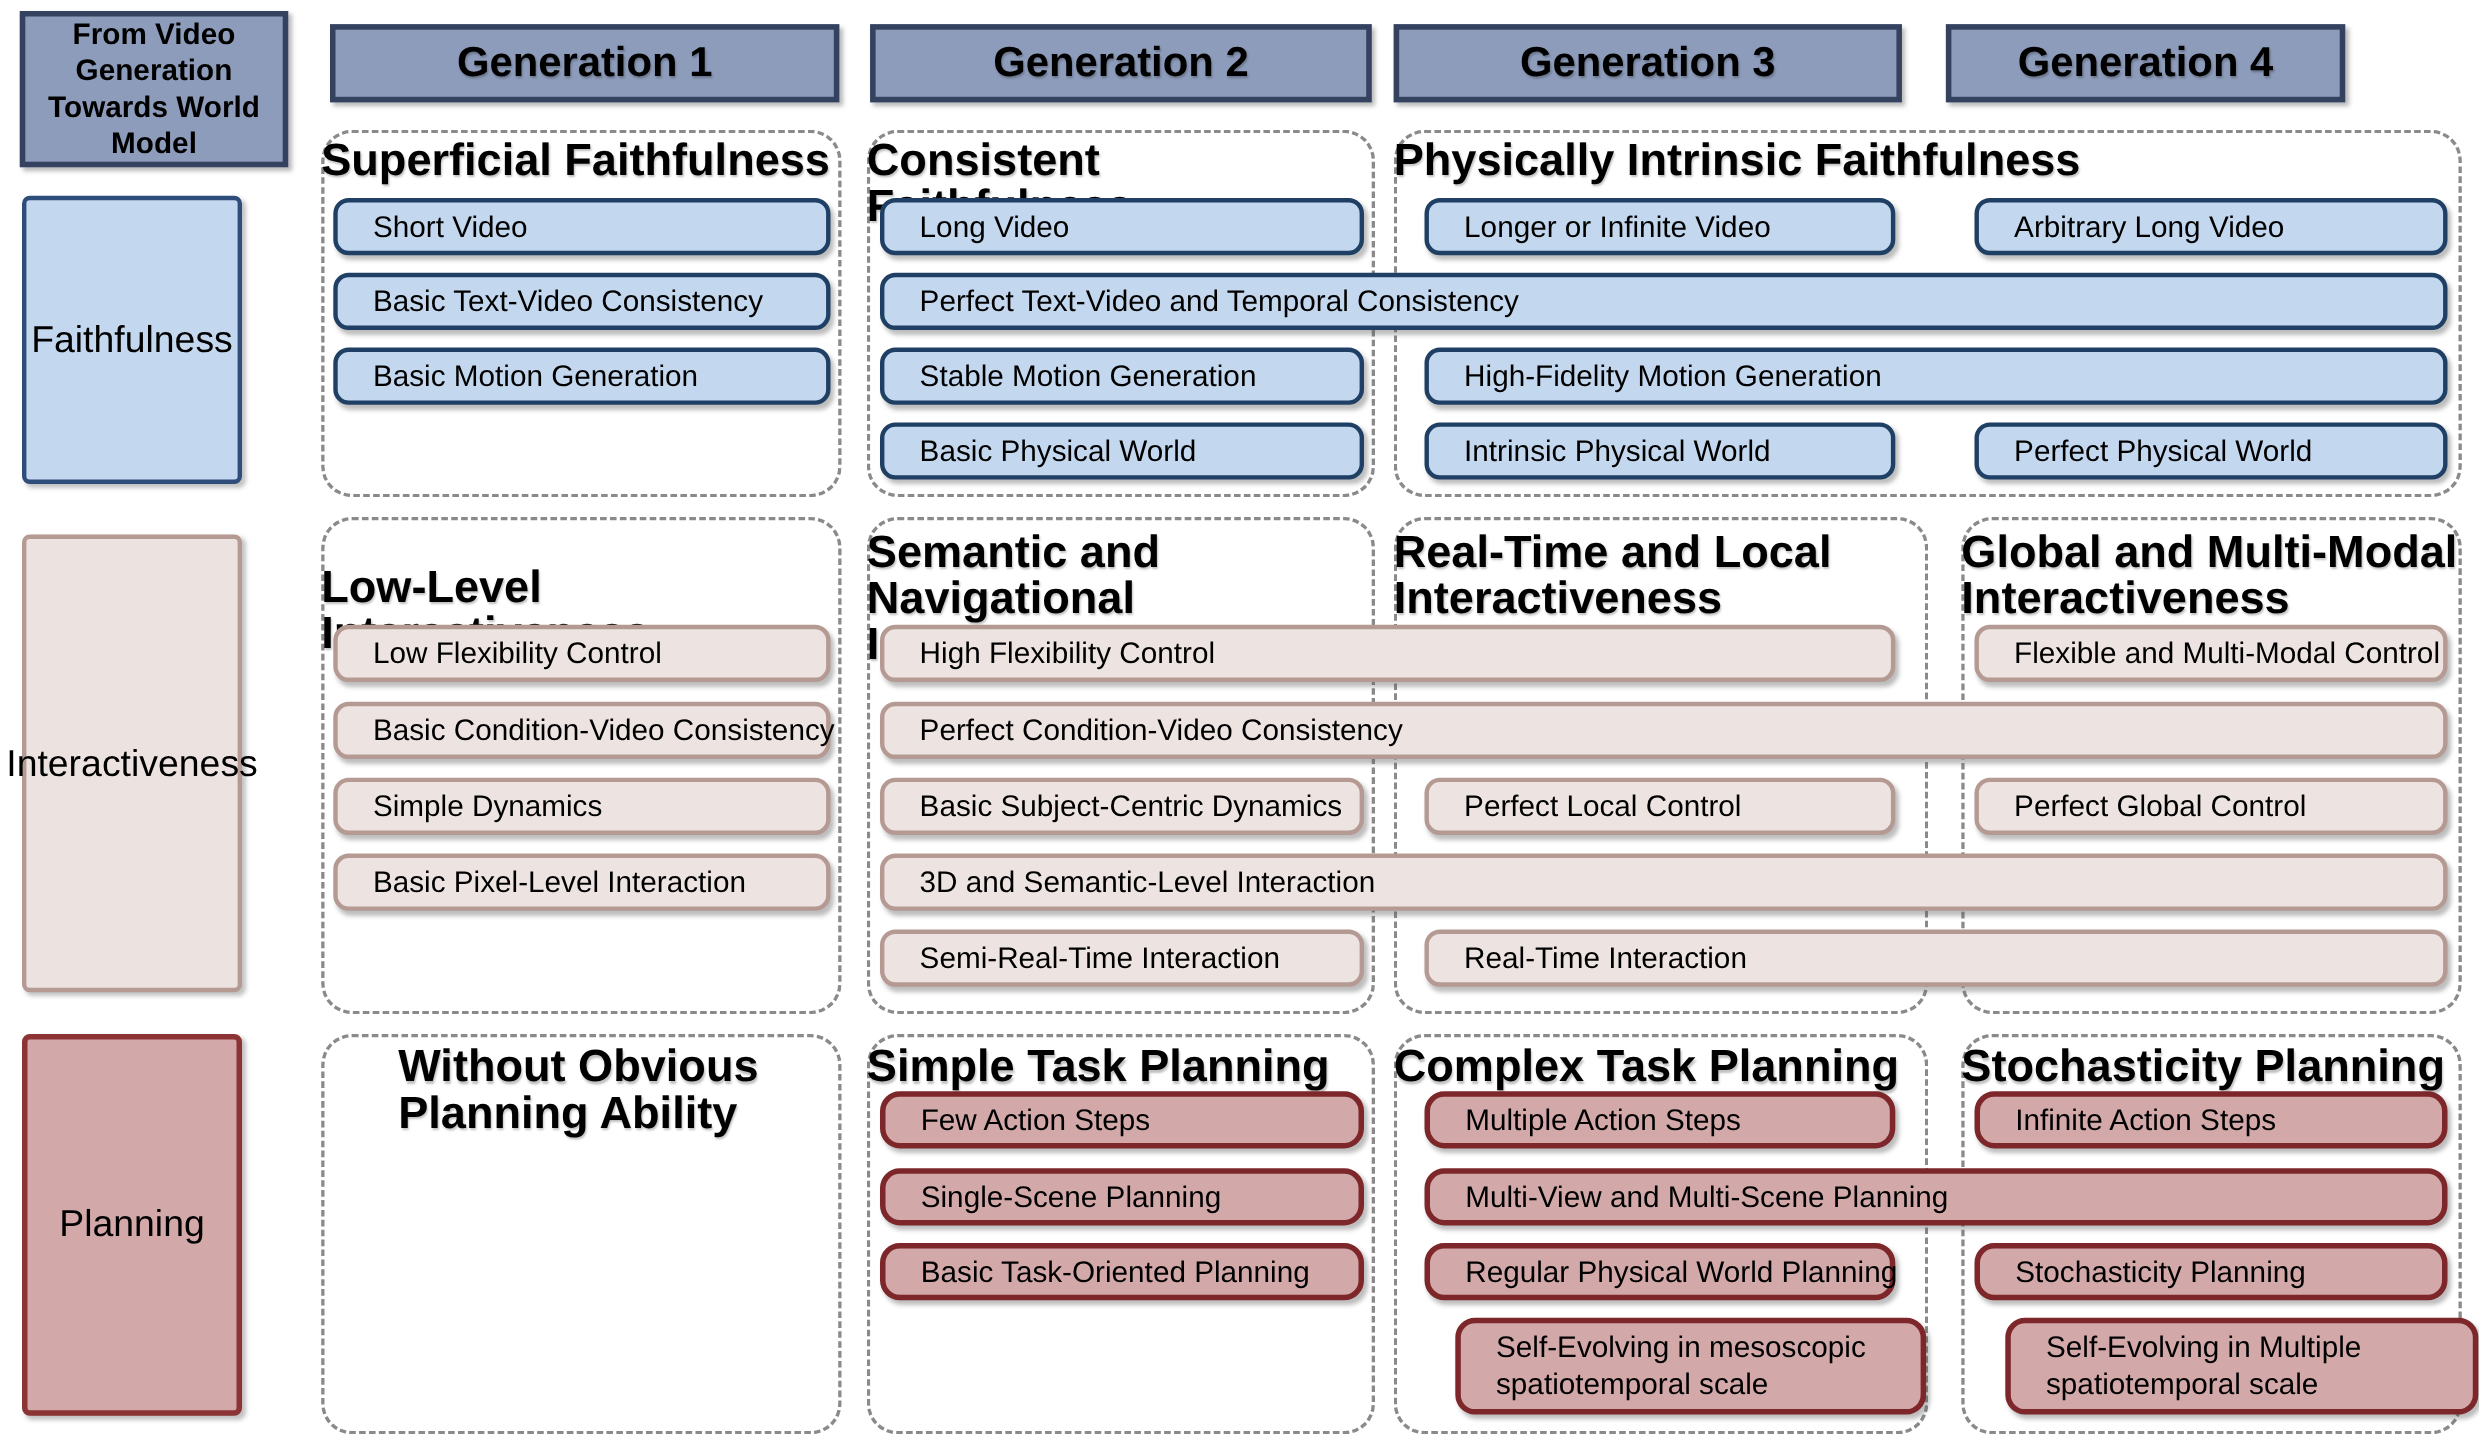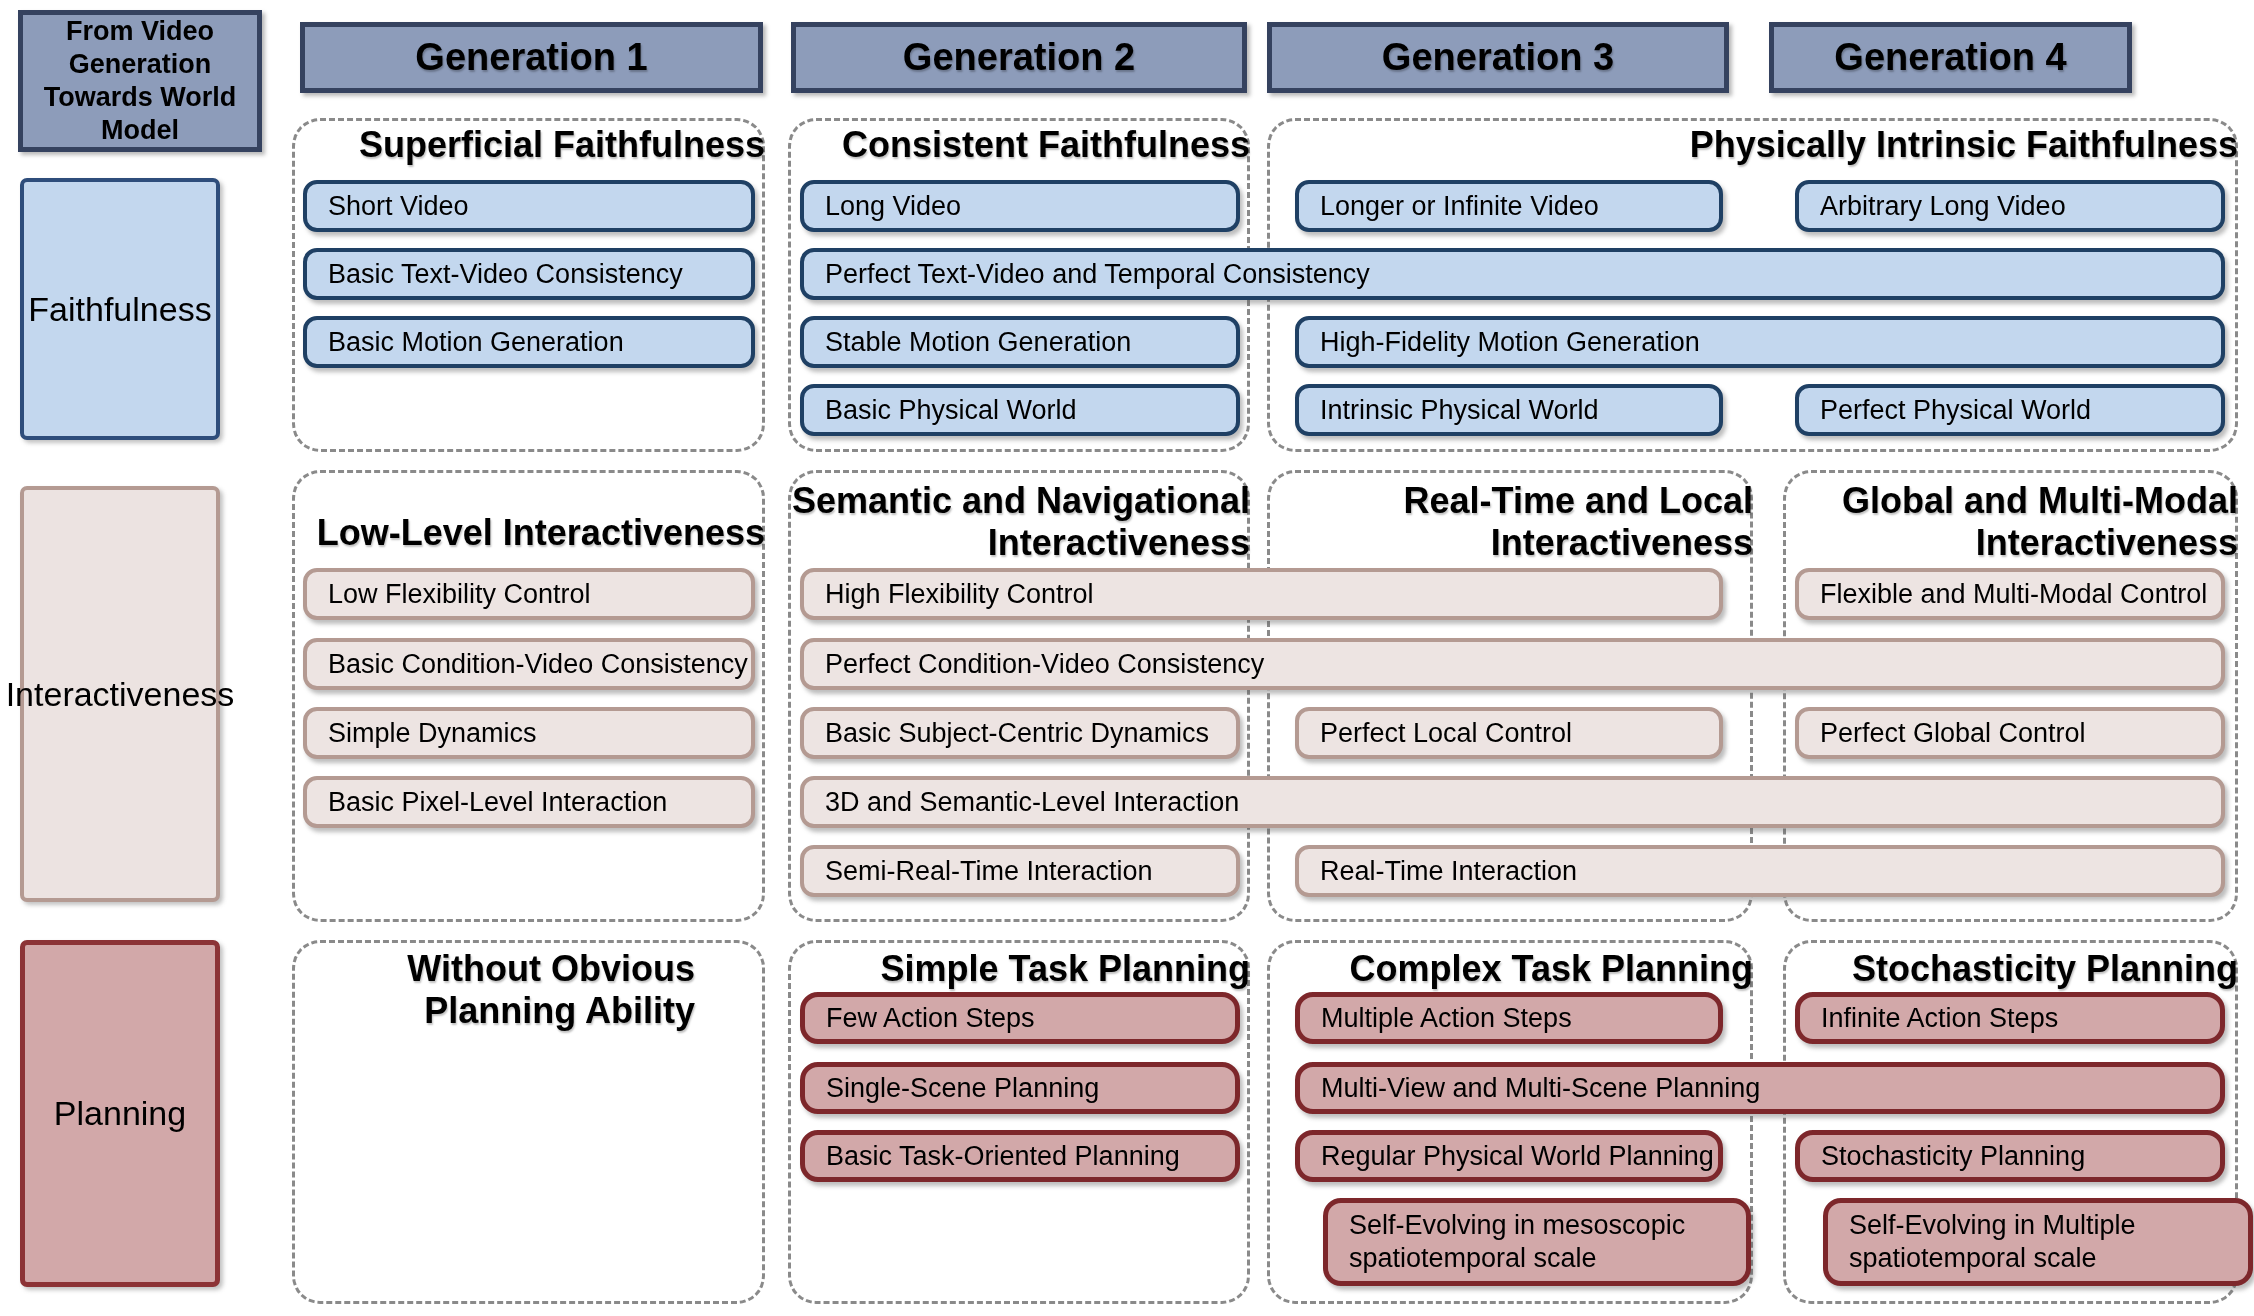--- a/index.html
+++ b/index.html
@@ -32,32 +32,32 @@
   }
   .rl-f { top:178px; height:262px; background:#c3d7ee; border:4px solid #2e4d7b; }
   .rl-i { top:486px; height:416px; background:#ece3e1; border:4px solid #b49a92; }
   .rl-p { top:940px; height:347px; background:#d2a8a9; border:5px solid #8c3336;text-align:right; }
   
   .dash { position:absolute; border:3px dashed #8a8a8a; border-radius:28px; box-sizing:border-box; background:transparent; }
   .bx-c1{left:292px;width:473px}.bx-c2{left:788px;width:462px}.bx-c3{left:1267px;width:486px}.bx-c4{left:1783px;width:455px}.bx-c34{left:1267px;width:971px}
   .bd-f{top:118px;height:334px}.bd-i{top:470px;height:452px}.bd-p{top:940px;height:364px}
   
   .sec-title {
-    position:absolute; font-weight:bold; font-size:36px; line-height:42px;
-    text-align:right; text-shadow:1px 2px 2px rgba(0,0,0,0.25);
+    position:absolute; font-weight:bold; font-size:41px; line-height:42px;
+    text-align:left; text-shadow:1px 2px 2px rgba(0,0,0,0.25);
   }
   .st-f{top:124px}
   .st-i{top:480px}
   .st-i1{top:512px}
   .st-p{top:948px}
   .st-p1{left:362px;width:333px}
   
   .item {
     position:absolute; height:52px; box-sizing:border-box; border-radius:14px;
-    display:flex; align-items:center; padding:0 21px; font-size:27px;
+    display:flex; align-items:center; padding:0 32px; font-size:27px;
     white-space:nowrap; box-shadow:3px 4px 4px rgba(90,90,90,0.4);
   }
   .kf { background:#c3d7ee; border:4px solid #1f4064; }
   .ki { background:#ede4e2; border:4px solid #b49a92; }
   .kp { background:#d2a8a9; border:5px solid #7d272b; border-radius:18px; }
   .xc1{left:303px;width:452px}.xc2{left:800px;width:440px}.xc3{left:1295px;width:428px}.xc4{left:1795px;width:430px}
   .xc23{left:800px;width:923px}.xc24{left:800px;width:1425px}.xc34{left:1295px;width:930px}
   .fr1{top:180px}.fr2{top:248px}.fr3{top:316px}.fr4{top:384px}
   .ir1{top:568px}.ir2{top:638px}.ir3{top:707px}.ir4{top:776px}.ir5{top:845px}
   .pr1{top:992px}.pr2{top:1062px}.pr3{top:1130px}.pr4{top:1198px;height:88px}

